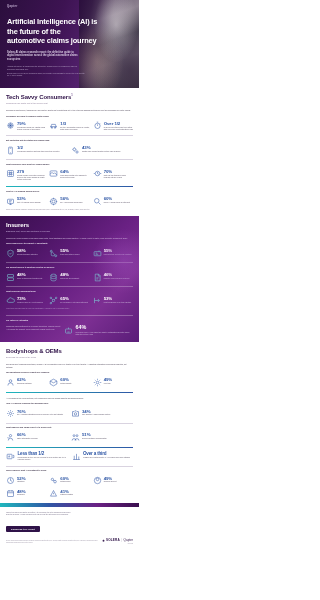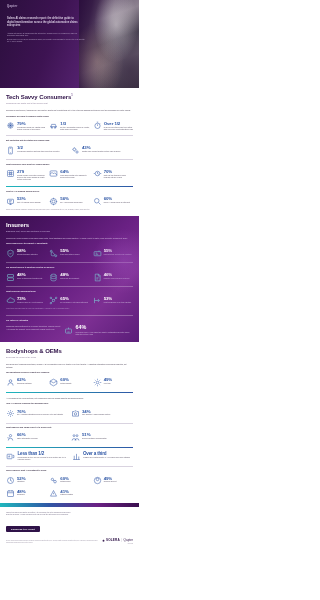--- a/index.html
+++ b/index.html
@@ -135,20 +135,21 @@
 </style>
 </head>
 <body>
 
 <div class="page">
 
   <section class="hero">
     <div class="hero-photo"></div>
     <div class="hero-inner">
       <div class="eyebrow">Qapter</div>
+      <div class="hero-title">Artificial Intelligence (AI) is the future of the automotive claims journey</div>
       <div class="hero-sub">Solera AI claims research report: the definitive guide to digital transformation across the global automotive claims ecosystem</div>
       <div class="hero-body">
         <p>Artificial Intelligence is transforming the automotive claims journey for consumers, insurers, bodyshops and OEMs alike.</p>
         <p>Solera surveyed over 3,000 consumers and 1,000 industry professionals to uncover the real appetite for AI-driven claims.</p>
       </div>
     </div>
   </section>
 
   <section class="light">
     <div class="sec-title"><span>Tech Savvy Consumers</span><span class="sup">1</span></div>

